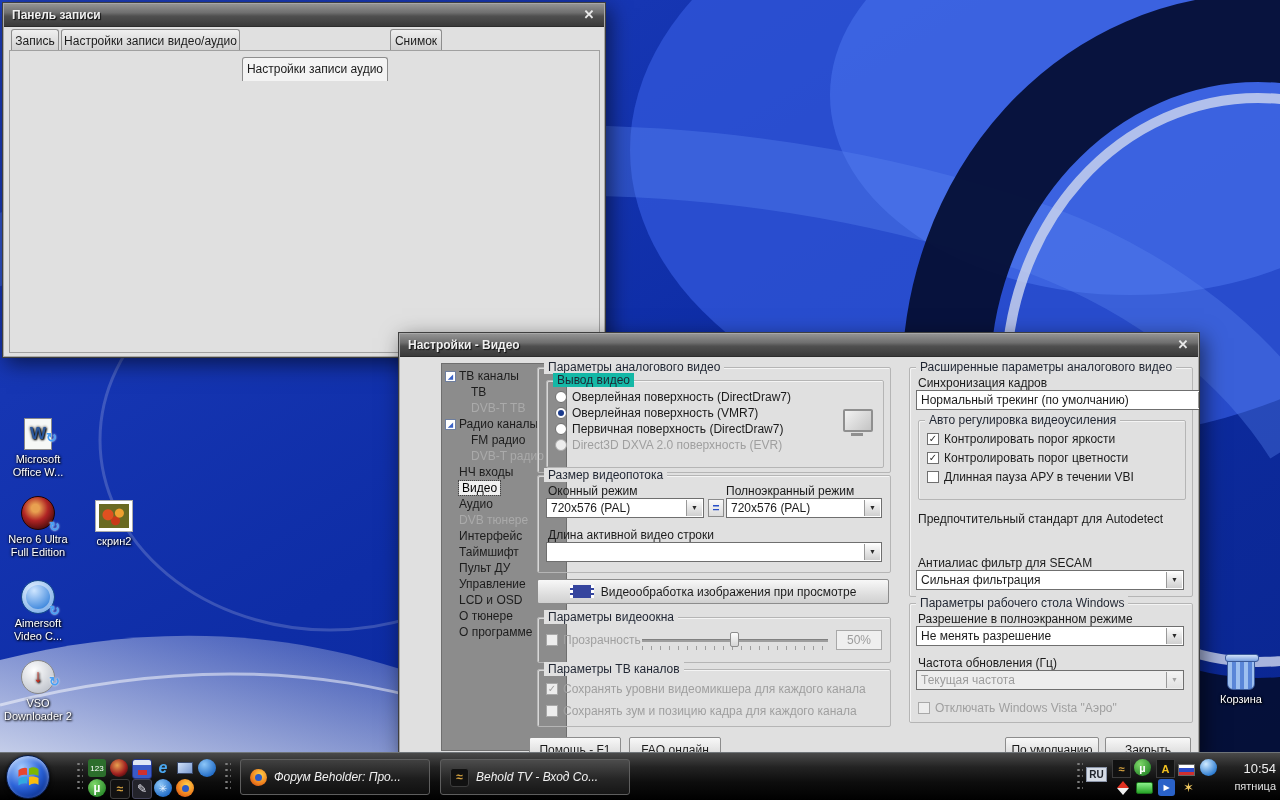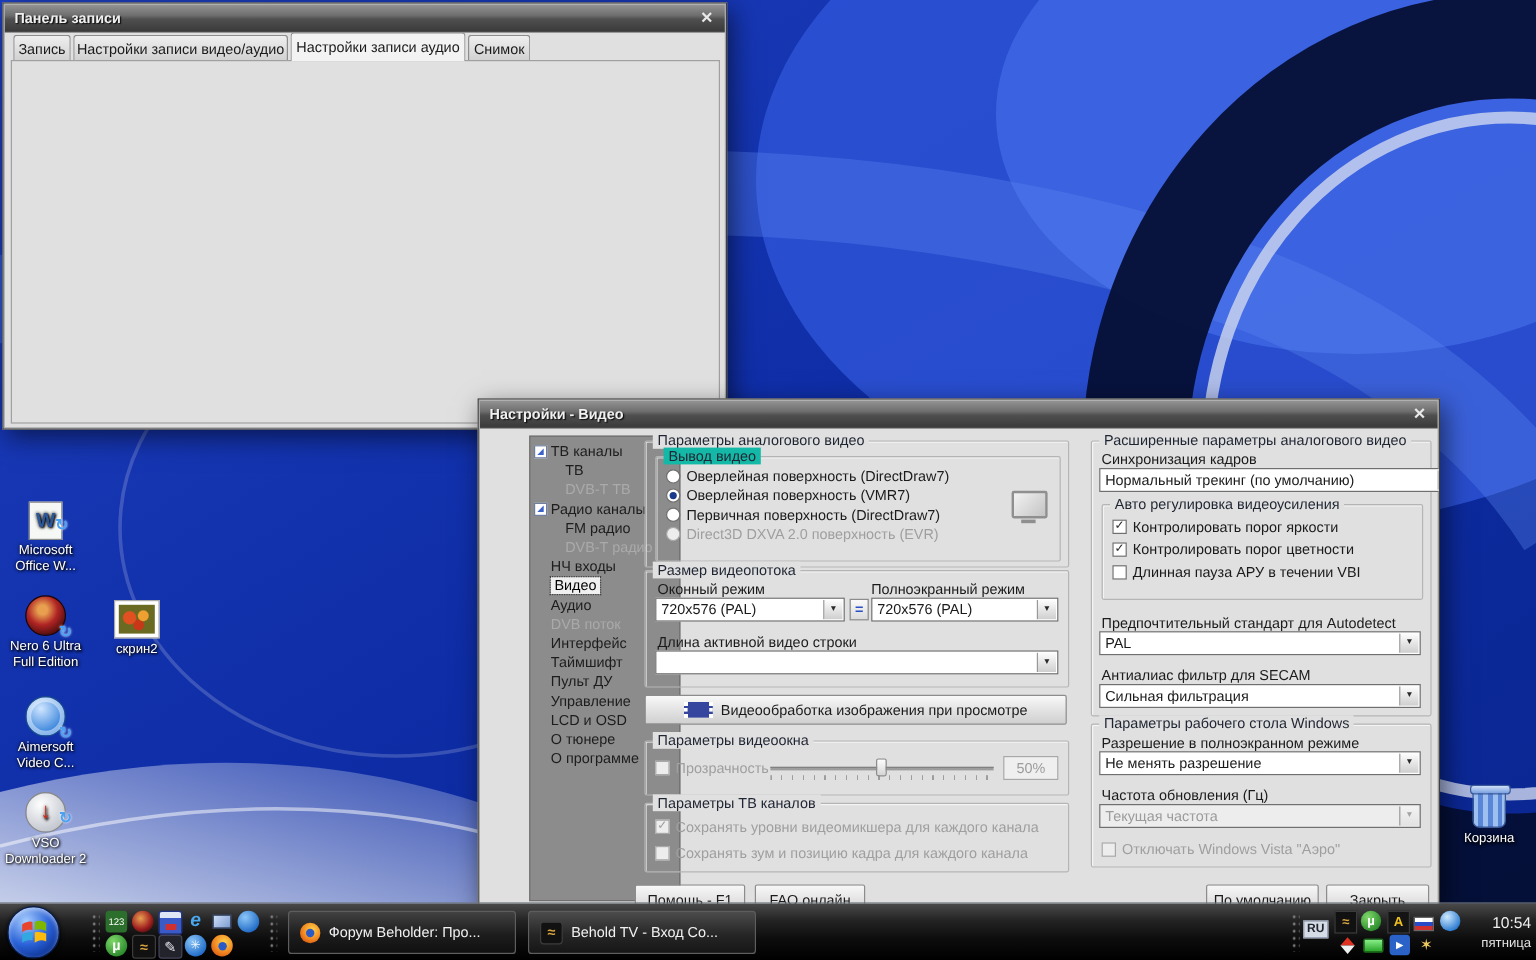--- a/index.html
+++ b/index.html
@@ -13,21 +13,21 @@
     background:linear-gradient(#939393,#6e6e6e 40%,#4f4f4f 55%,#3a3a3a);
     border-bottom:1px solid #2c2c2c;}
   .titlebar .t{position:absolute;left:8px;top:4px;font-weight:bold;color:#f0f0f0;
     text-shadow:1px 1px 1px rgba(0,0,0,.85);white-space:nowrap;}
   .close-x{position:absolute;right:6px;top:2px;width:18px;height:18px;color:#e9e9e9;
     font-weight:bold;text-align:center;line-height:18px;font-size:13px;cursor:pointer;}
   
   .tab{position:absolute;height:22px;line-height:22px;text-align:center;
     background:linear-gradient(#efefef,#d0d0d0);border:1px solid #8d8d8d;border-bottom:none;
     border-radius:3px 3px 0 0;box-sizing:border-box;cursor:pointer;white-space:nowrap;z-index:1;}
-  .tab.active{height:24px;line-height:23px;background:#f3f3f3;z-index:3;}
+  .tab.active{height:24px;line-height:23px;background:#f3f3f3;z-index:3;margin-top:30px;}
   .tabpage{position:absolute;border:1px solid #a0a0a0;background:#e0e0e0;z-index:2;}
   
   .group{position:absolute;border:1px solid #b5b5b5;border-radius:2px;
     box-shadow:inset 1px 1px 0 rgba(255,255,255,.65);}
   .gtitle{position:absolute;top:-8px;left:6px;background:#e0e0e0;padding:0 4px;
     color:#1f2532;white-space:nowrap;}
   .flabel{position:absolute;white-space:nowrap;color:#1b1b1b;}
   .dis-label{position:absolute;white-space:nowrap;color:#a8a8a8;}
   .combo{position:absolute;height:20px;background:#fff;border:1px solid #6f6f6f;
     box-sizing:border-box;cursor:pointer;}
@@ -110,21 +110,21 @@
     background:linear-gradient(#4a4a4a,#232323 30%,#0d0d0d 62%,#000);border-top:1px solid #6f7478;box-sizing:border-box;}
   .orb{position:absolute;left:6px;top:2px;width:44px;height:44px;border-radius:50%;cursor:pointer;
     background:radial-gradient(circle at 35% 28%,#a6cdff,#2a62d8 48%,#0a2f8e 82%);
     border:1px solid #081b45;box-shadow:inset 0 2px 4px rgba(255,255,255,.6),0 1px 4px #000;box-sizing:border-box;}
   .tb-sep{position:absolute;top:8px;width:7px;height:32px;
     background-image:radial-gradient(circle,#7d7d7d 1px,transparent 1.4px);background-size:5px 6px;}
   .ql{position:absolute;width:18px;height:18px;border-radius:3px;display:flex;align-items:center;
     justify-content:center;cursor:pointer;font-size:12px;}
   .task{position:absolute;top:6px;width:190px;height:36px;border-radius:3px;cursor:pointer;
     background:linear-gradient(#414141,#1d1d1d 55%,#101010);border:1px solid #5e5e5e;
-    color:#f1f1f1;display:flex;align-items:center;gap:7px;padding:0 9px;box-sizing:border-box;}
+    color:#f1f1f1;display:flex;align-items:center;gap:7px;padding:0 9px;box-sizing:border-box;font-style:italic;}
   .task .lbl{white-space:nowrap;overflow:hidden;}
   .tray-ic{position:absolute;width:17px;height:17px;display:flex;align-items:center;
     justify-content:center;cursor:pointer;font-size:11px;}
   .lang{position:absolute;left:1086px;top:14px;width:21px;height:15px;background:#d6dce6;
     border:1px solid #8a94a8;color:#20242c;font-size:10px;font-weight:bold;text-align:center;
     line-height:14px;box-sizing:border-box;cursor:pointer;}
   .clock{position:absolute;left:1218px;top:8px;width:58px;text-align:right;color:#efefef;cursor:default;}
   .clock .tm{font-size:13px;}
   .clock .dy{font-size:11px;margin-top:4px;color:#e2e2e2;}
   
@@ -343,21 +343,21 @@
     <div id="tree" style="left:8px;top:30px;width:124px;height:386px">
       <div class="titem" style="top:4px" data-state=""><span class="expand">◢</span><span class="lbl">ТВ каналы</span></div>
       <div class="titem child" style="top:20px" data-state=""><span class="lbl">ТВ</span></div>
       <div class="titem child" style="top:36px" data-state="disabled"><span class="lbl">DVB-T ТВ</span></div>
       <div class="titem" style="top:52px" data-state=""><span class="expand">◢</span><span class="lbl">Радио каналы</span></div>
       <div class="titem child" style="top:68px" data-state=""><span class="lbl">FM радио</span></div>
       <div class="titem child" style="top:84px" data-state="disabled"><span class="lbl">DVB-T радио</span></div>
       <div class="titem" style="top:100px" data-state=""><span class="lbl">НЧ входы</span></div>
       <div class="titem" style="top:116px" data-state="selected"><span class="lbl">Видео</span></div>
       <div class="titem" style="top:132px" data-state=""><span class="lbl">Аудио</span></div>
-      <div class="titem" style="top:148px" data-state="disabled"><span class="lbl">DVB поток</span></div>
+      <div class="titem" style="top:148px" data-state="disabled"><span class="lbl">DVB тюнере</span></div>
       <div class="titem" style="top:164px" data-state=""><span class="lbl">Интерфейс</span></div>
       <div class="titem" style="top:180px" data-state=""><span class="lbl">Таймшифт</span></div>
       <div class="titem" style="top:196px" data-state=""><span class="lbl">Пульт ДУ</span></div>
       <div class="titem" style="top:212px" data-state=""><span class="lbl">Управление</span></div>
       <div class="titem" style="top:228px" data-state=""><span class="lbl">LCD и OSD</span></div>
       <div class="titem" style="top:244px" data-state=""><span class="lbl">О тюнере</span></div>
       <div class="titem" style="top:260px" data-state=""><span class="lbl">О программе</span></div>
     </div>
 
     <div class="group" style="left:138px;top:34px;width:352px;height:104px">
@@ -436,24 +436,20 @@
         <div class="cb" style="left:8px;top:31px" data-state="checked">
           <span class="box"></span>
           <span>Контролировать порог цветности</span>
         </div>
         <div class="cb" style="left:8px;top:50px" data-state="">
           <span class="box"></span>
           <span>Длинная пауза АРУ в течении VBI</span>
         </div>
       </div>
       <span class="flabel" style="left:8px;top:144px">Предпочтительный стандарт для Autodetect</span>
-      <div class="combo" style="left:6px;top:158px;width:268px">
-        <span class="tx">PAL</span>
-          <span class="ar"></span>
-      </div>
       <span class="flabel" style="left:8px;top:188px">Антиалиас фильтр для SECAM</span>
       <div class="combo" style="left:6px;top:202px;width:268px">
         <span class="tx">Сильная фильтрация</span>
           <span class="ar"></span>
       </div>
     </div>
 
     <div class="group" style="left:510px;top:270px;width:282px;height:118px">
       <span class="gtitle">Параметры рабочего стола Windows</span>
       <span class="flabel" style="left:8px;top:8px">Разрешение в полноэкранном режиме</span>

